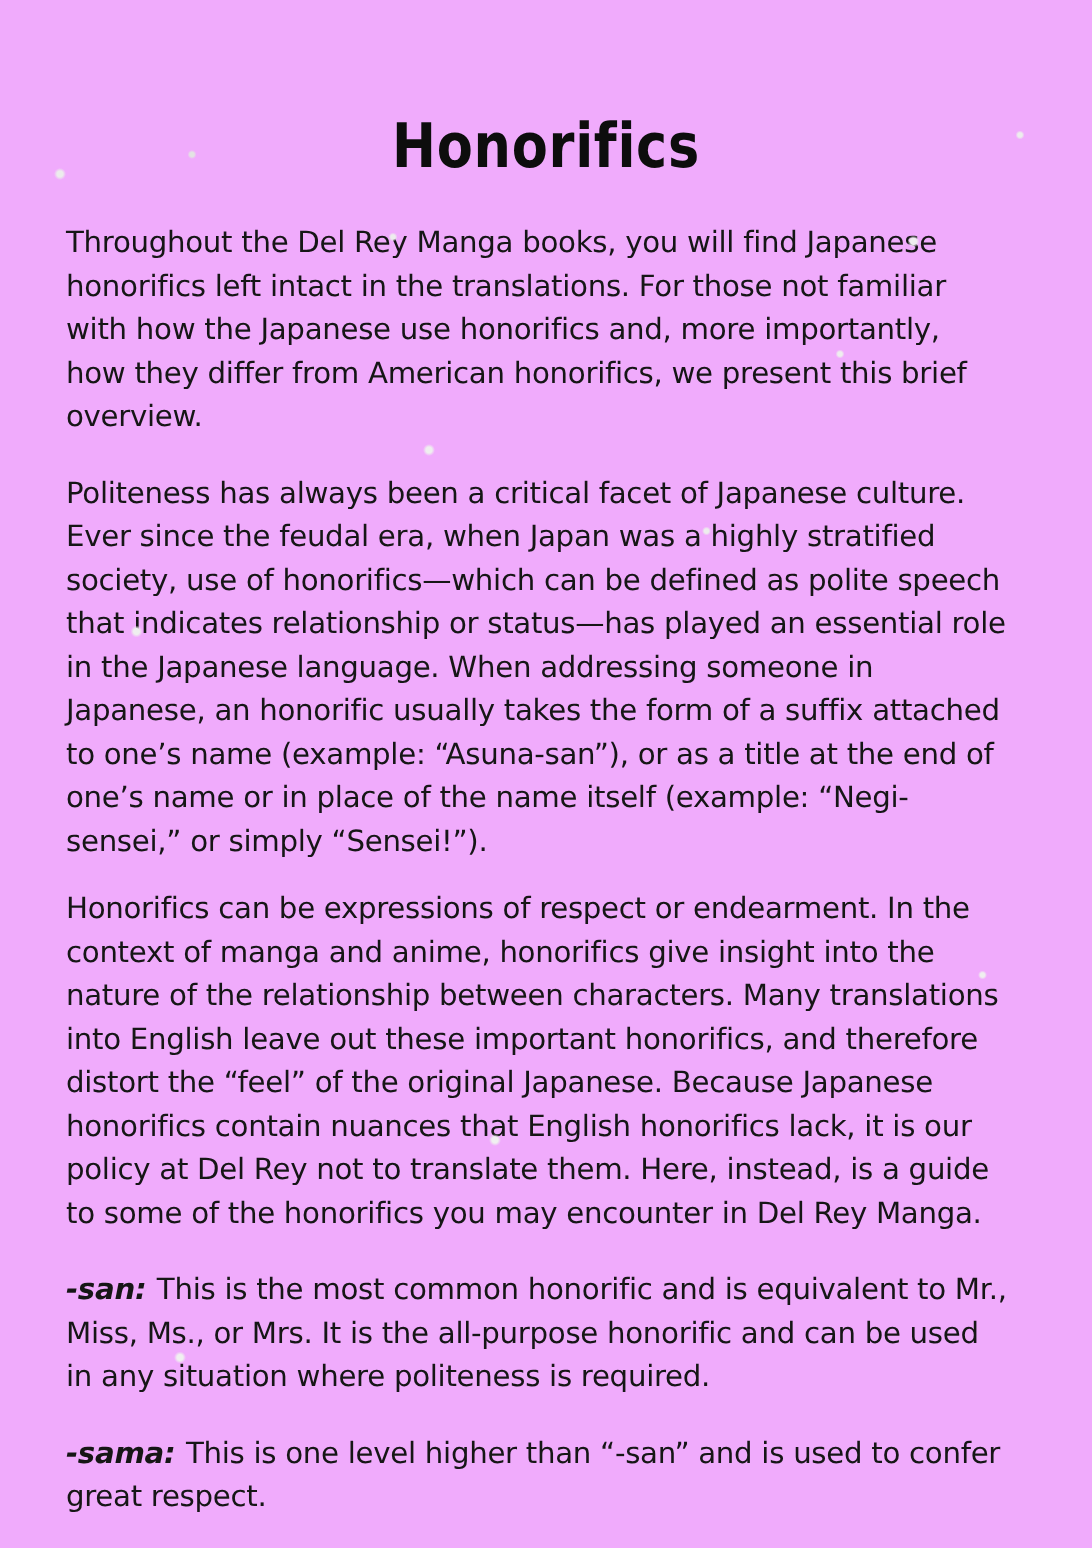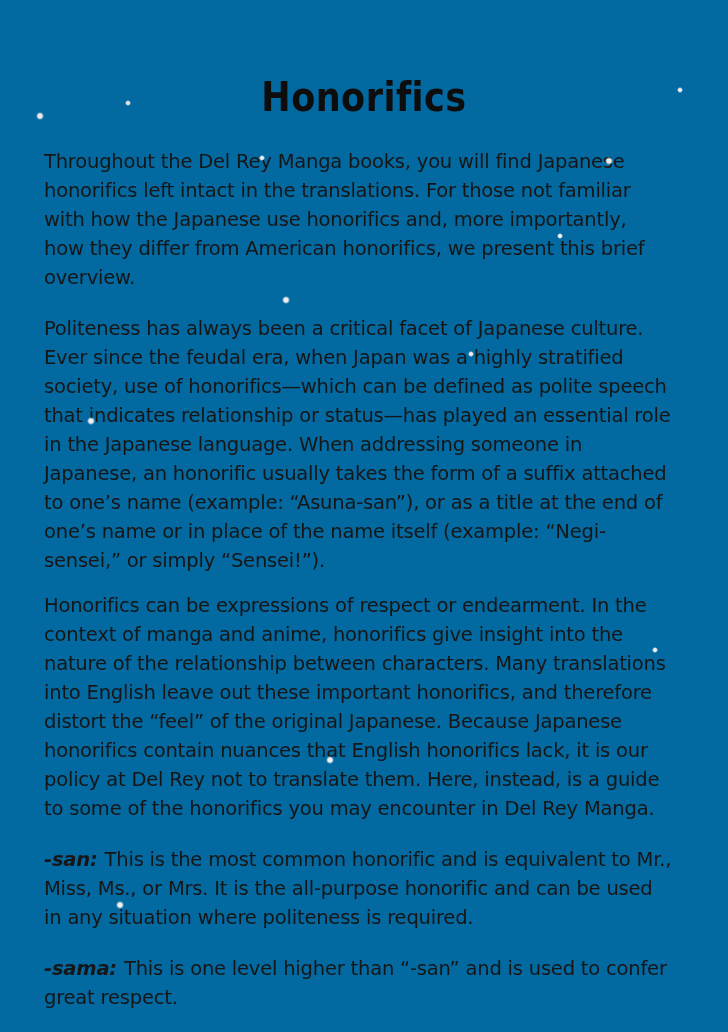--- a/index.html
+++ b/index.html
@@ -13,21 +13,21 @@
     overflow: hidden;
     position: relative;
     font-family: "DejaVu Sans", sans-serif;
     color: #141414;
   }
   .page {
     position: relative;
     width: 728px;
     height: 1032px;
     overflow: hidden;
-    background: #0369a1;
+    background: #f0abfc;
   }
   
   .noise {
     position: absolute;
     inset: 0;
     pointer-events: none;
     background-image:
       radial-gradient(circle 3px at 128px 103px, #e3e3e3 0 1.5px, transparent 3px),
       radial-gradient(circle 4px at 40px 116px, #ececec 0 2px, transparent 4px),
       radial-gradient(circle 3px at 262px 158px, #ededed 0 1.5px, transparent 3px),

